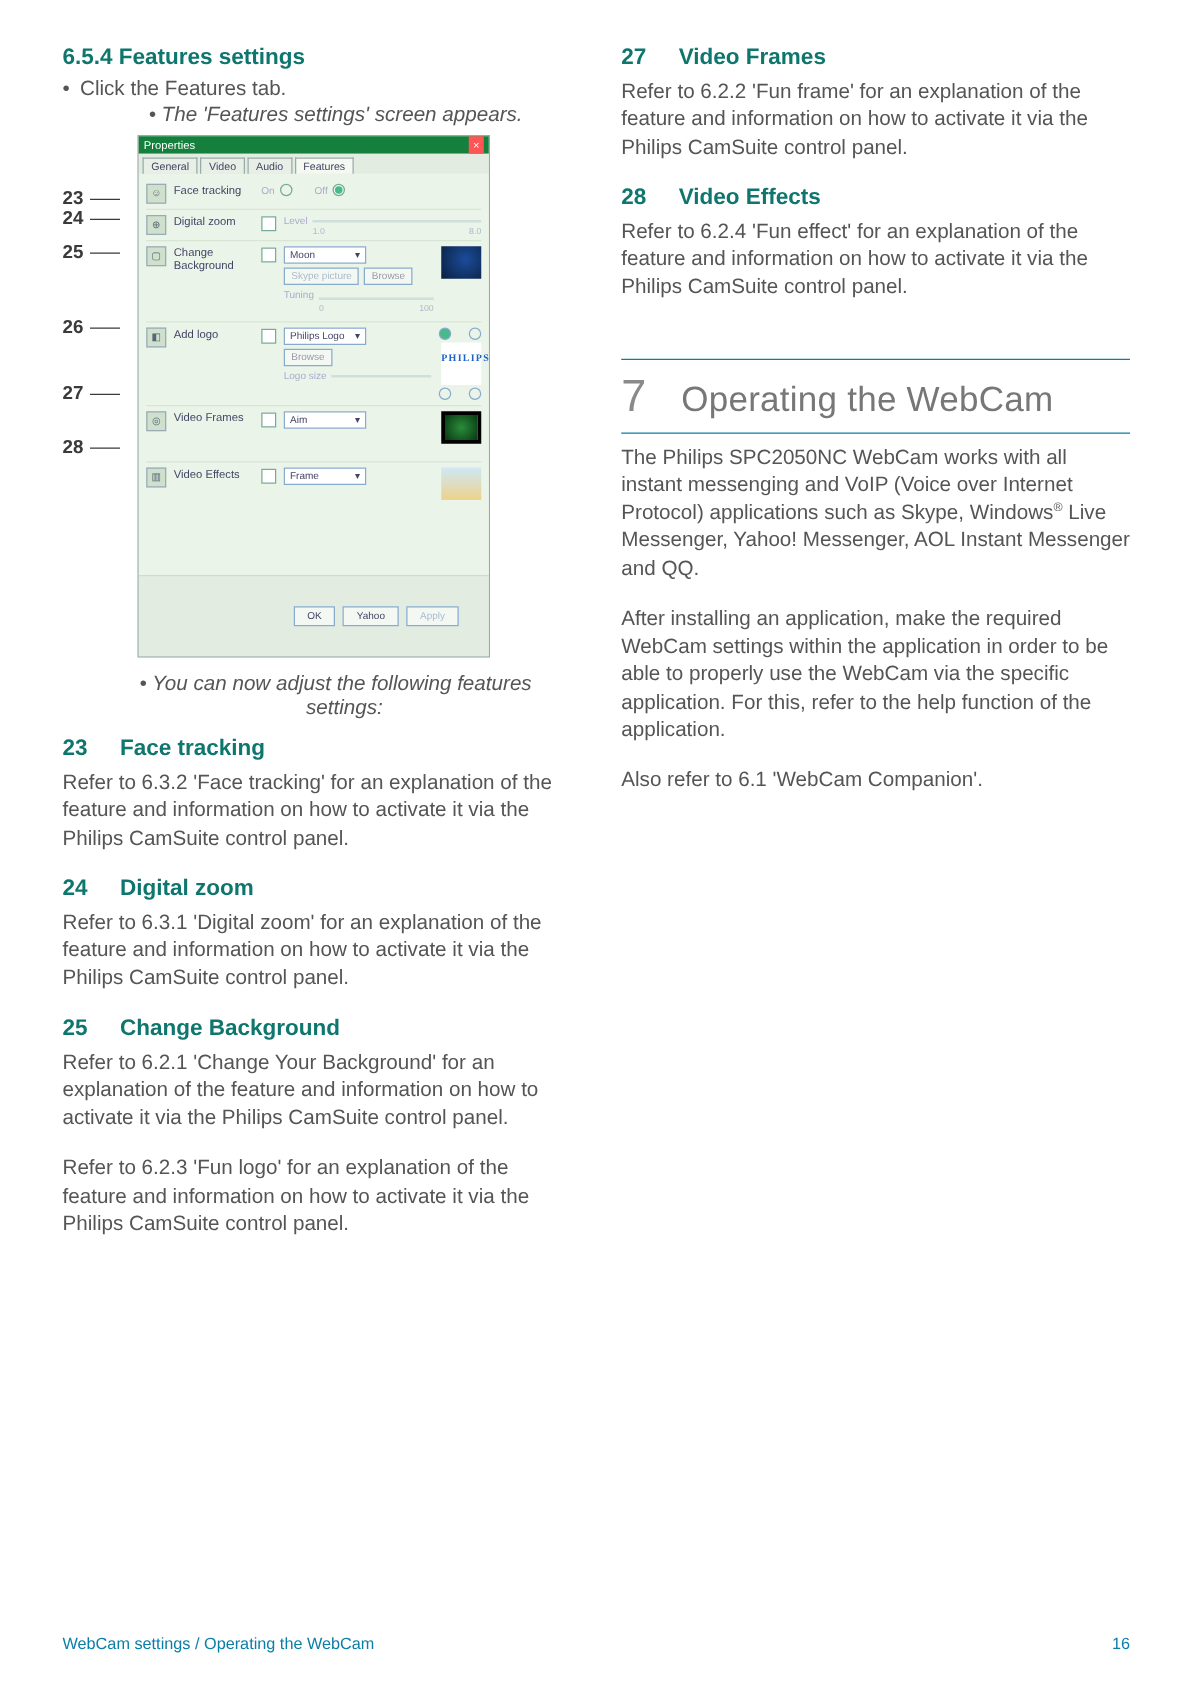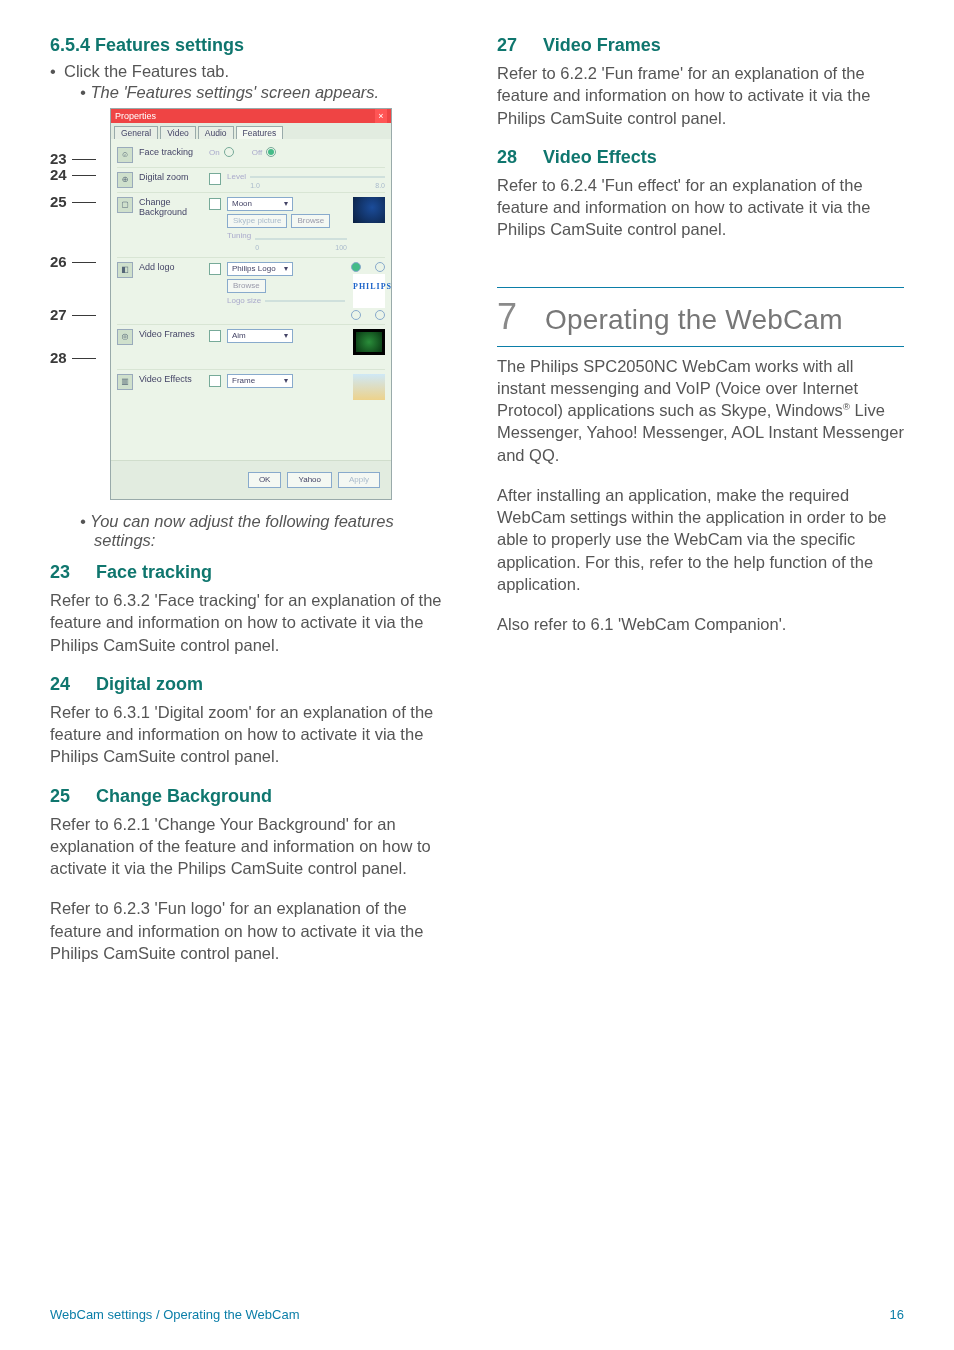--- a/index.html
+++ b/index.html
@@ -34,40 +34,40 @@
     line-height: 1.35;
     color: #555;
     margin: 0 0 18px 0;
   }
   .bullet {
     font-size: 16.5px;
     color: #555;
     margin: 0 0 2px 0;
   }
   .bullet .dot { display:inline-block; width:14px; }
-  .italic { font-style: italic; }
+  .italic { font-style: italic; text-align: center; }
   .indent { padding-left: 30px; display:block; }
   .indent2 { padding-left: 44px; display:block; }
   .figure-wrap {
     position: relative;
     margin: 6px 0 12px 0;
     width: 310px;
     margin-left: 30px;
   }
   .dialog {
     position: relative;
     width: 280px;
     margin-left: 30px;
     background: #ebf4e8;
     font-size: 9px;
     color: #336;
     border: 1px solid #9aa;
   }
   .dlg-title {
-    background: #ef4444;
+    background: #15803d;
     color: #fff;
     height: 14px;
     line-height: 14px;
     padding: 0 4px;
     font-size: 9px;
     display: flex;
     justify-content: space-between;
   }
   .dlg-close {
     background:#f55; color:#fff; width:12px; text-align:center;
@@ -120,21 +120,21 @@
   .row .ctrls .mini { font-size:8px; color:#aac; }
   .row .prev { width:32px; height:26px; background:#223; flex:0 0 auto; margin-left:auto; }
   .row .prev.blue { background: radial-gradient(circle at 60% 40%, #1b4c9a, #0a1f3f); }
   .row .prev.logo { background:#fff; color:#1b63c8; font-weight:bold; font-size:8px; text-align:center; padding-top:8px; letter-spacing:1px;font-family:Liberation Serif, serif; }
   .row .prev.green { background: radial-gradient(circle at 50% 50%, #2a8d3a, #083712); border:3px solid #000; box-sizing:border-box;}
   .row .prev.fish { background: linear-gradient(#cfe8f6,#edd28b); }
   .row .corner-dots { width:34px; display:flex; justify-content:space-between; }
   .row .corner-dots .cd { width:8px; height:8px; border:1px solid #8ac; border-radius:50%; }
   .row .corner-dots .cd.on { background:#4b8; }
   .dlg-buttons {
-    display:flex; justify-content:flex-end; gap:6px; padding:11px;
+    display:flex; justify-content:flex-end; gap:6px; padding:24px;
     background:#e2ece0;
     border-top:1px solid #d0ddcc;
   }
   .dlg-buttons .dbtn {
     border:1px solid #8ac; background:#f4f8f3; padding:0 10px; height:14px; line-height:14px; font-size:8px; color:#446;
   }
   
   .callouts { position:absolute; left:-30px; top:18px; }
   .co { position:absolute; font-weight:bold; font-size:15px; color:#3a3a3a; }
   .lead { position:absolute; height:1px; background:#3a3a3a; }

